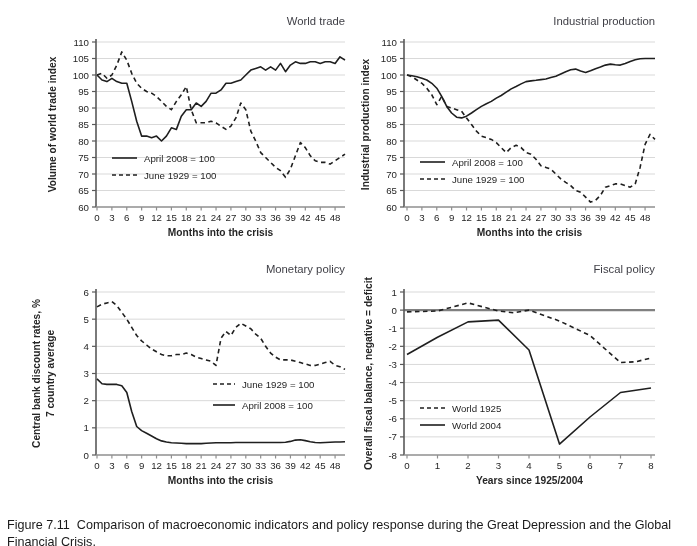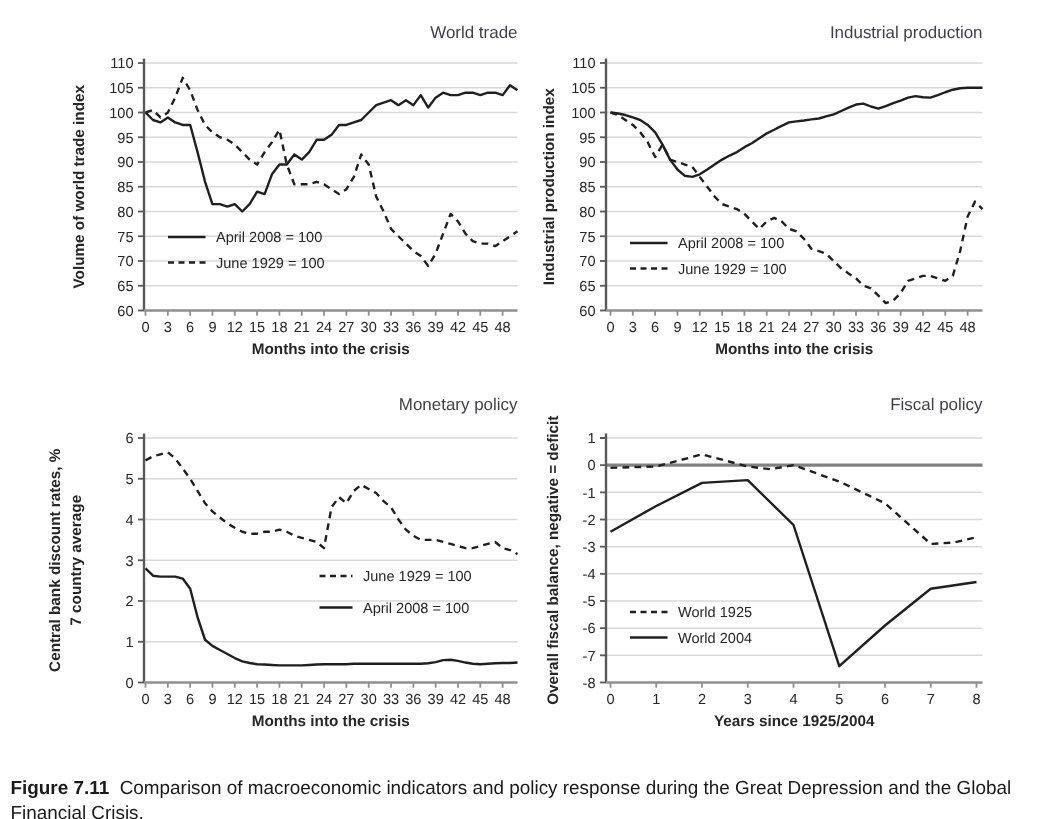--- a/index.html
+++ b/index.html
@@ -8,21 +8,21 @@
     font-family:"Liberation Sans", sans-serif;overflow:hidden;
   }
   .figure-grid{
     display:grid;grid-template-columns:348px 349px;grid-template-rows:246px 252px;
   }
   .panel{position:relative;}
   .panel svg{display:block;}
   .caption{
     padding:6px 8px 0 7px;font-size:12.6px;line-height:1.42;color:#1a1a1a;width:688px;
   }
-  .caption b{font-weight:bold;}
+  .caption b{font-weight:normal;}
   svg text{font-family:"Liberation Sans", sans-serif;}
 </style>
 </head>
 <body>
 
 <div class="canvas">
   <div class="figure-grid">
     <div class="panel">
       <svg width="348" height="246" viewBox="0 0 348 246">
           <line x1="96" y1="190.5" x2="345" y2="190.5" stroke="#d9d9d9" stroke-width="1"></line>

